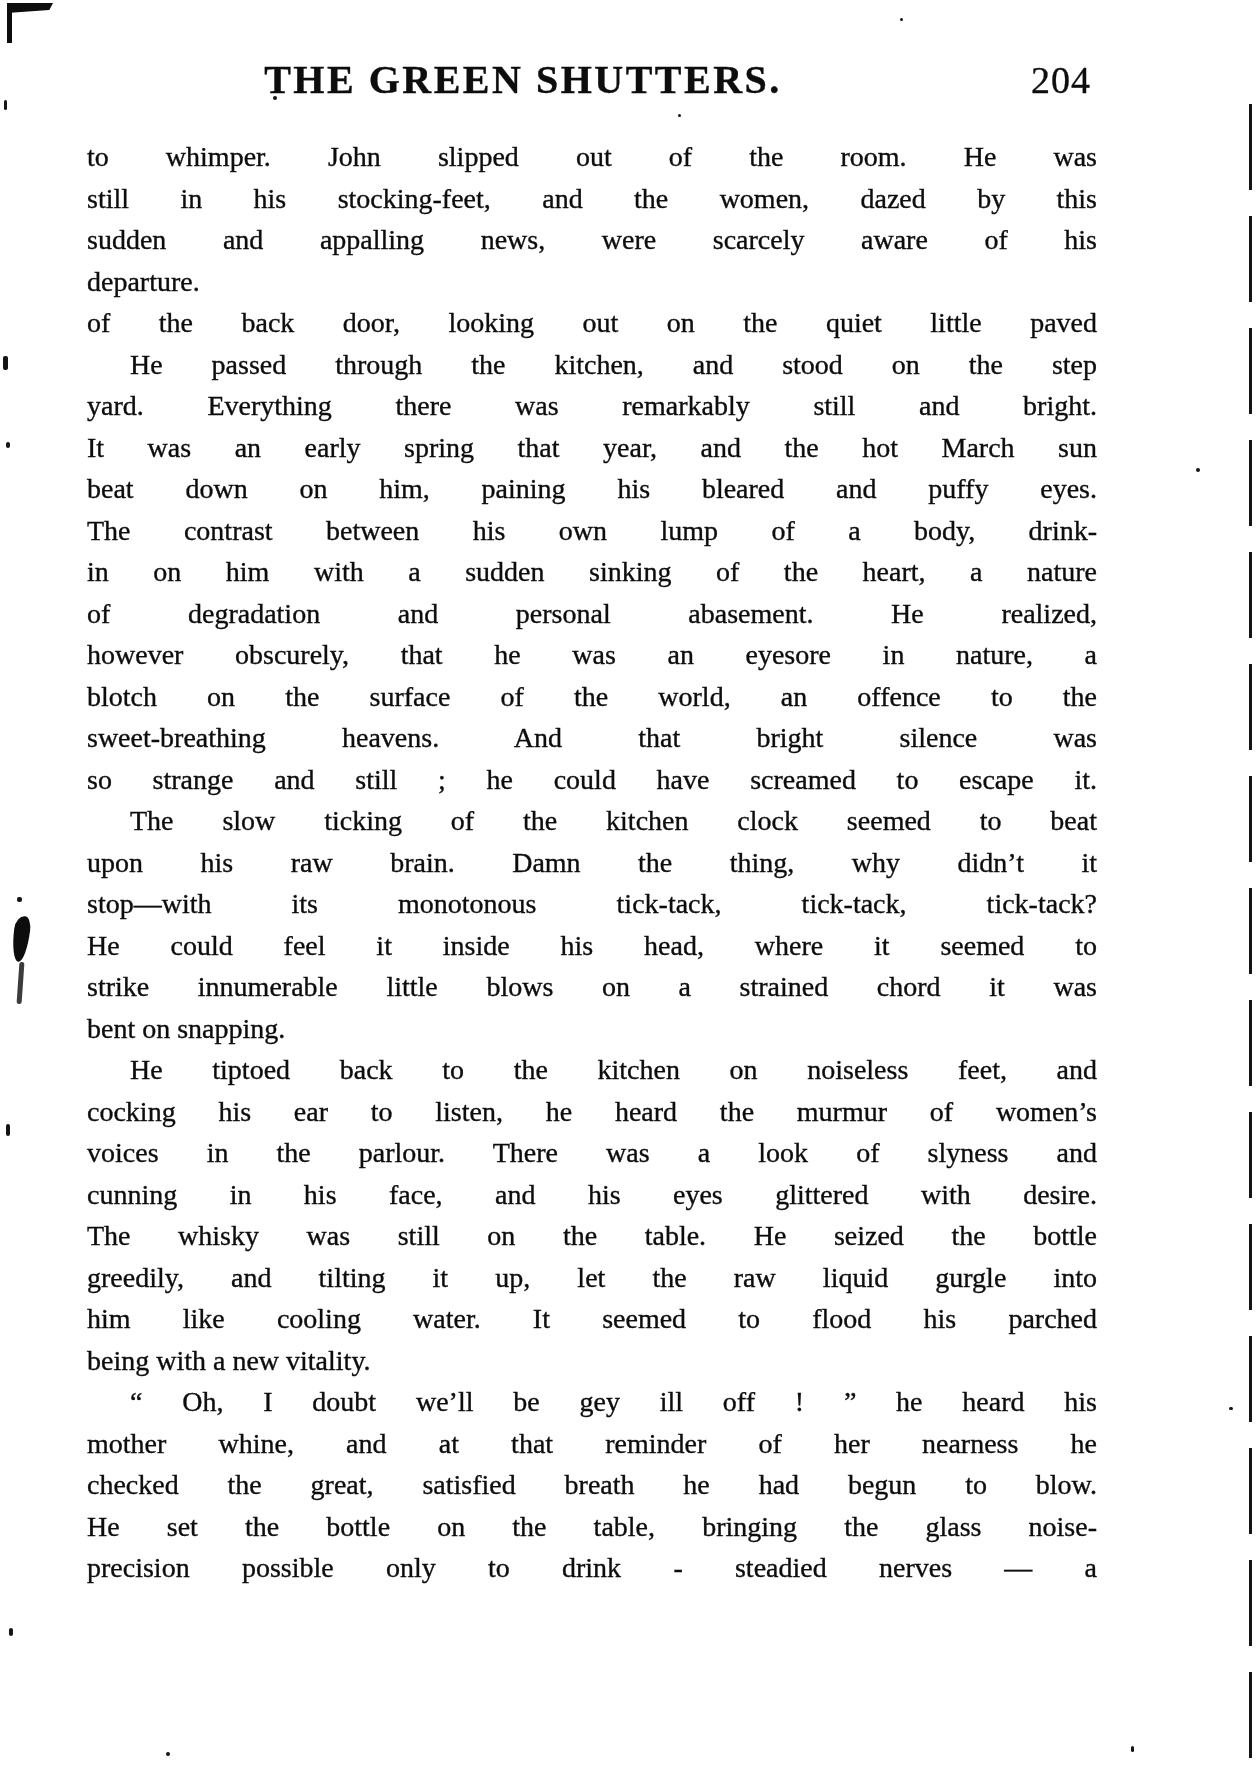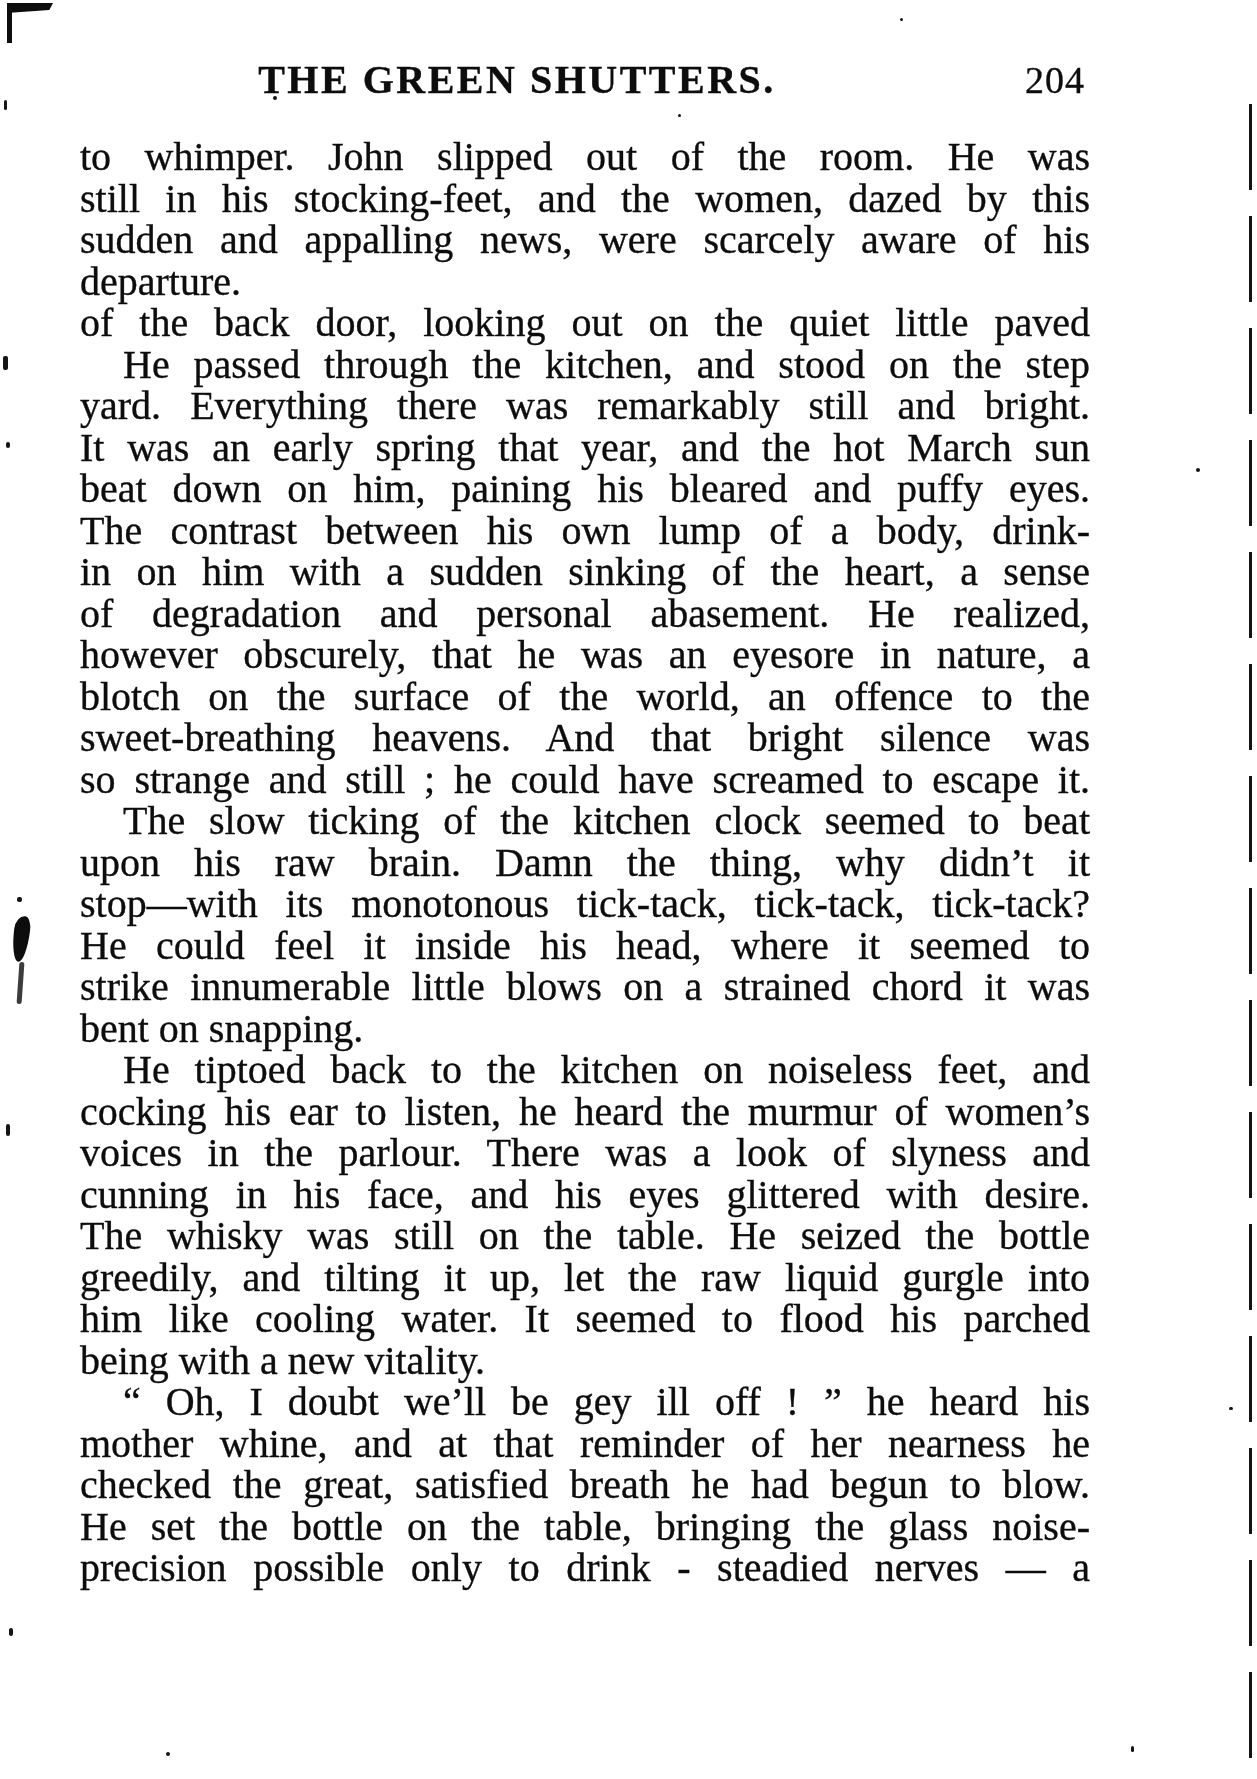--- a/index.html
+++ b/index.html
@@ -14,21 +14,21 @@
     background: #ffffff;
     overflow: hidden;
     font-family: "Liberation Serif", "DejaVu Serif", serif;
     color: #0d0d0d;
     -webkit-text-stroke: 0.35px #0d0d0d;
   }
 
   
   .running-head {
     position: absolute;
-    left: 72px;
+    left: 78px;
     top: 56px;
     width: 1013px;
     height: 52px;
   }
   .head-title {
     position: absolute;
     left: 445px;              
     transform: translateX(-50%);
     top: 0;
     font-size: 40px;
@@ -40,24 +40,24 @@
     position: absolute;
     right: 0;
     top: 2px;
     font-size: 38px;
     letter-spacing: 1px;
   }
 
   
   .text-column {
     position: absolute;
-    left: 80px;
+    left: 87px;
     top: 136px;
     width: 1010px;
-    font-size: 40px;
+    font-size: 28px;
     line-height: 41.5px;
   }
   .paragraph { margin: 0; padding: 0; }
   .line {
     text-align: justify;
     text-align-last: justify;
     white-space: normal;
   }
   .line.ind { text-indent: 43px; }
   .line.rag { text-align-last: left; }
@@ -128,21 +128,21 @@
         <div class="line">sudden and appalling news, were scarcely aware of his</div>
         <div class="line rag">departure.</div>
       </div>
       <div class="paragraph">
         <div class="line">of the back door, looking out on the quiet little paved</div>
         <div class="line ind">He passed through the kitchen, and stood on the step</div>
         <div class="line">yard.  Everything there was remarkably still and bright.</div>
         <div class="line">It was an early spring that year, and the hot March sun</div>
         <div class="line">beat down on him, paining his bleared and puffy eyes.</div>
         <div class="line">The contrast between his own lump of a body, drink-</div>
-        <div class="line">in on him with a sudden sinking of the heart, a sense</div>
+        <div class="line">in on him with a sudden sinking of the heart, a nature</div>
         <div class="line">of degradation and personal abasement.  He realized,</div>
         <div class="line">however obscurely, that he was an eyesore in nature, a</div>
         <div class="line">blotch on the surface of the world, an offence to the</div>
         <div class="line">sweet-breathing heavens.  And that bright silence was</div>
         <div class="line">so strange and still ;  he could have screamed to escape it.</div>
       </div>
       <div class="paragraph">
         <div class="line ind">The slow ticking of the kitchen clock seemed to beat</div>
         <div class="line">upon his raw brain.  Damn the thing, why didn’t it</div>
         <div class="line">stop—with its monotonous tick-tack, tick-tack, tick-tack?</div>

